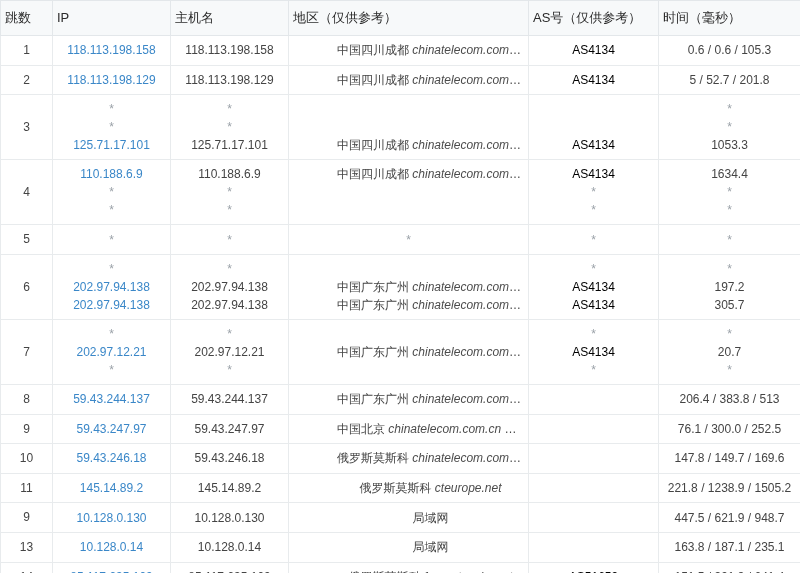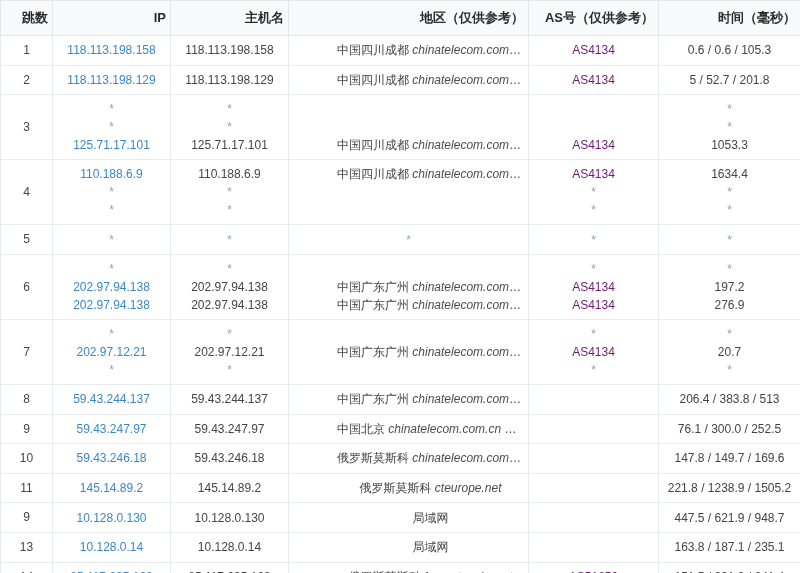--- a/index.html
+++ b/index.html
@@ -15,24 +15,24 @@
   }
   table.trace {
     border-collapse: collapse;
     width: 800px;
     table-layout: fixed;
   }
   table.trace th {
     background: #f7f9fa;
     border: 1px solid #e3e7ea;
     font-size: 13px;
-    font-weight: bold;
+    font-weight: normal;
     color: #2b2b2b;
     padding: 8px 4px;
-    text-align: right;
+    text-align: left;
     vertical-align: middle;
     line-height: 1.4;
   }
   table.trace td {
     border: 1px solid #e8ebed;
     padding: 5px 4px;
     text-align: center;
     vertical-align: middle;
     font-size: 12px;
     line-height: 1.55;
@@ -41,21 +41,21 @@
   }
   td.hop {
     color: #8a9198;
     font-size: 12px;
   }
   .ip-line a, .ip-link {
     color: #3a87c8;
     text-decoration: none;
   }
   .asn-link {
-    color: #701a75;
+    color: #000000;
     text-decoration: none;
   }
   .star {
     color: #9aa1a8;
     display: block;
     line-height: 1.5;
   }
   .cell-lines > div {
     line-height: 1.5;
     white-space: nowrap;
@@ -287,21 +287,21 @@
           <div class="cell-lines">
             <div class="star">*</div>
             <div><span class="asn-link">AS4134</span></div>
             <div><span class="asn-link">AS4134</span></div>
           </div>
         </td>
         <td>
           <div class="cell-lines">
             <div class="star">*</div>
             <div>197.2</div>
-            <div>276.9</div>
+            <div>305.7</div>
           </div>
         </td>
       </tr>
       <tr>
         <td class="hop">7</td>
         <td>
           <div class="cell-lines">
             <div class="star">*</div>
             <div><span class="ip-link">202.97.12.21</span></div>
             <div class="star">*</div>

